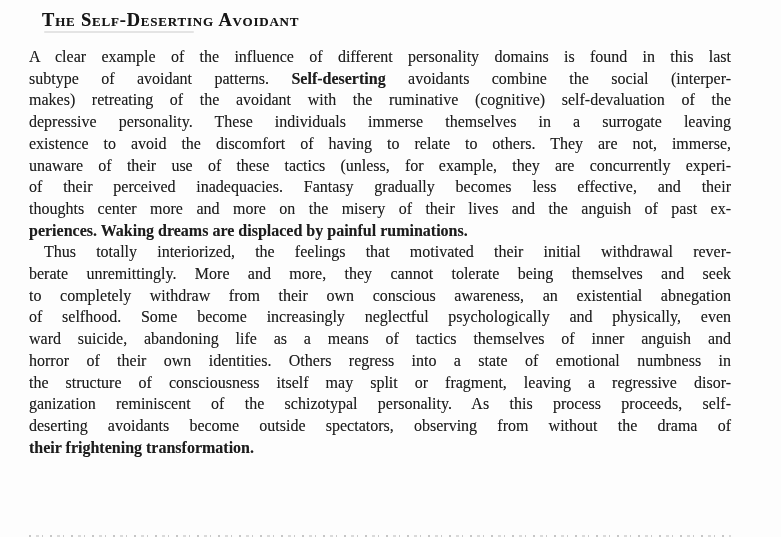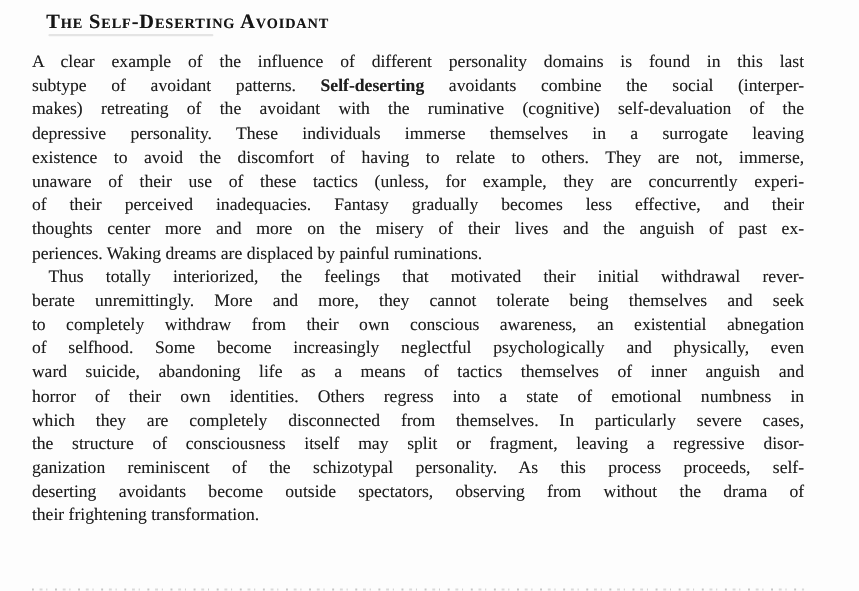--- a/index.html
+++ b/index.html
@@ -48,20 +48,21 @@
   .line {
     font-size: 16px;
     line-height: 21.7px;
     text-align: justify;
     text-align-last: justify;
     white-space: normal;
     text-shadow: 0 0 0.5px rgba(0,0,0,0.38);
   }
   .line.final {
     text-align-last: left;
+    font-weight: bold;
   }
   .line.indent {
     padding-left: 15px;
   }
   .line strong {
     font-weight: bold;
   }
   .clipped-next-line {
     position: absolute;
     left: 29px;
@@ -101,21 +102,20 @@
         <div class="line">thoughts center more and more on the misery of their lives and the anguish of past ex-</div>
         <div class="line final">periences. Waking dreams are displaced by painful ruminations.</div>
       </div>
       <div class="paragraph">
         <div class="line indent">Thus totally interiorized, the feelings that motivated their initial withdrawal rever-</div>
         <div class="line">berate unremittingly. More and more, they cannot tolerate being themselves and seek</div>
         <div class="line">to completely withdraw from their own conscious awareness, an existential abnegation</div>
         <div class="line">of selfhood. Some become increasingly neglectful psychologically and physically, even</div>
         <div class="line">ward suicide, abandoning life as a means of tactics themselves of inner anguish and</div>
         <div class="line">horror of their own identities. Others regress into a state of emotional numbness in</div>
-        <div class="line">which they are completely disconnected from themselves. In particularly severe cases,</div>
         <div class="line">the structure of consciousness itself may split or fragment, leaving a regressive disor-</div>
         <div class="line">ganization reminiscent of the schizotypal personality. As this process proceeds, self-</div>
         <div class="line">deserting avoidants become outside spectators, observing from without the drama of</div>
         <div class="line final">their frightening transformation.</div>
       </div>
     </div>
   <div class="clipped-next-line"></div>
 </div>
 
 </body></html>

